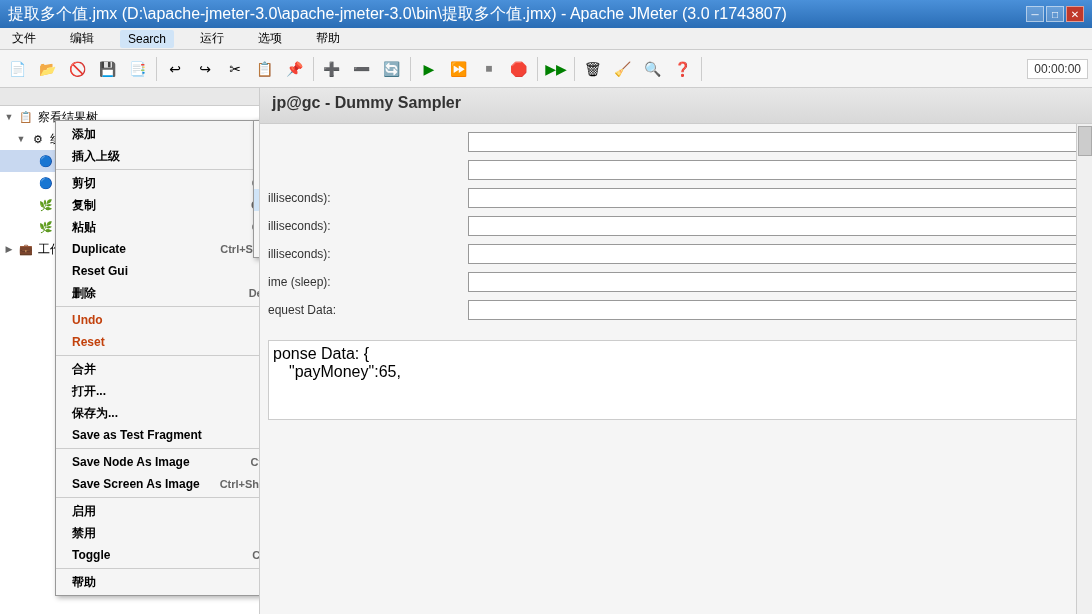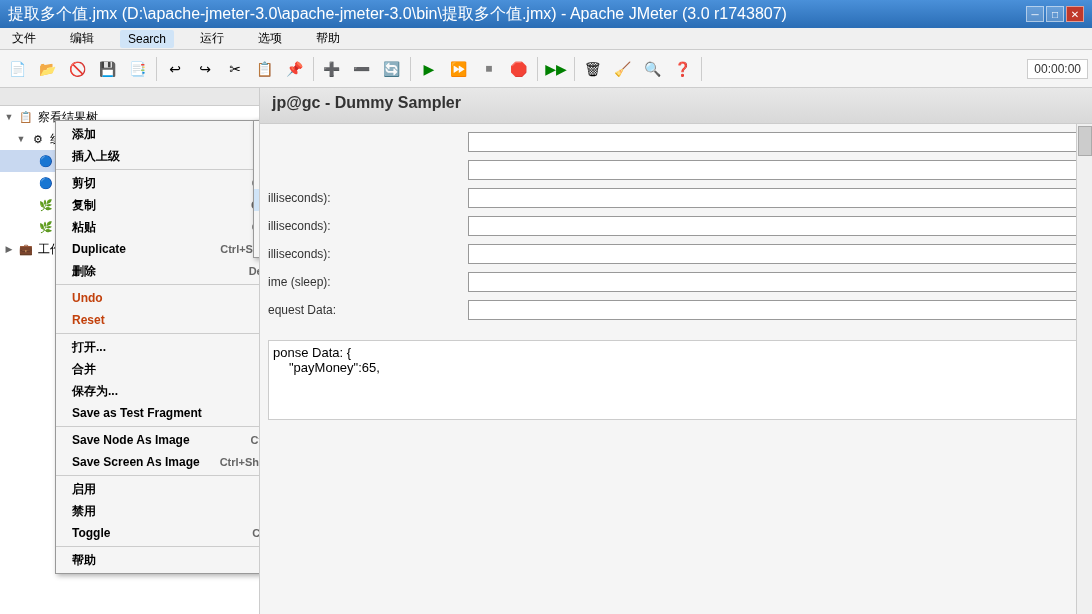--- a/index.html
+++ b/index.html
@@ -369,36 +369,39 @@
         </div>
         <div class="ctx-item">
           <span>粘贴</span>
           <span class="ctx-shortcut">Ctrl-V</span>
         </div>
         <div class="ctx-item">
           <span>Duplicate</span>
           <span class="ctx-shortcut">Ctrl+Shift-C</span>
         </div>
         <div class="ctx-item">
+          <span>Reset Gui</span>
+        </div>
+        <div class="ctx-item">
           <span>删除</span>
           <span class="ctx-shortcut">Delete</span>
         </div>
         <div class="ctx-separator"></div>
         <div class="ctx-item disabled">
           <span>Undo</span>
         </div>
         <div class="ctx-item disabled">
           <span>Reset</span>
         </div>
         <div class="ctx-separator"></div>
         <div class="ctx-item">
+          <span>合并</span>
+        </div>
+        <div class="ctx-item">
           <span>打开...</span>
-        </div>
-        <div class="ctx-item">
-          <span>合并</span>
         </div>
         <div class="ctx-item">
           <span>保存为...</span>
         </div>
         <div class="ctx-item">
           <span>Save as Test Fragment</span>
         </div>
         <div class="ctx-separator"></div>
         <div class="ctx-item">
           <span>Save Node As Image</span>
@@ -481,21 +484,21 @@
           <input class="form-input" type="text" style="">
         </div>
         <div class="form-row">
           <span class="form-label">ime (sleep):</span>
           <input class="form-input" type="text" style="">
         </div>
         <div class="form-row">
           <span class="form-label">equest Data:</span>
           <input class="form-input" type="text" style="">
         </div>
-        <div style="margin-top: 20px; border: 1px solid #ccc; background:#fff; padding:4px; font-size:13px; height:80px; overflow:auto;">
+        <div style="margin-top: 20px; border: 1px solid #ccc; background:#fff; padding:4px; font-size:16px; height:80px; overflow:auto;">
           <div>ponse Data: {</div>
           <div style="padding-left:16px;">"payMoney":65,</div>
         </div>
       </div>
     </div>
 
     <div class="right-scrollbar">
       <div style="width:14px; height:30px; background:#ccc; border:1px solid #aaa; margin:2px 1px;"></div>
     </div>
   </div>

